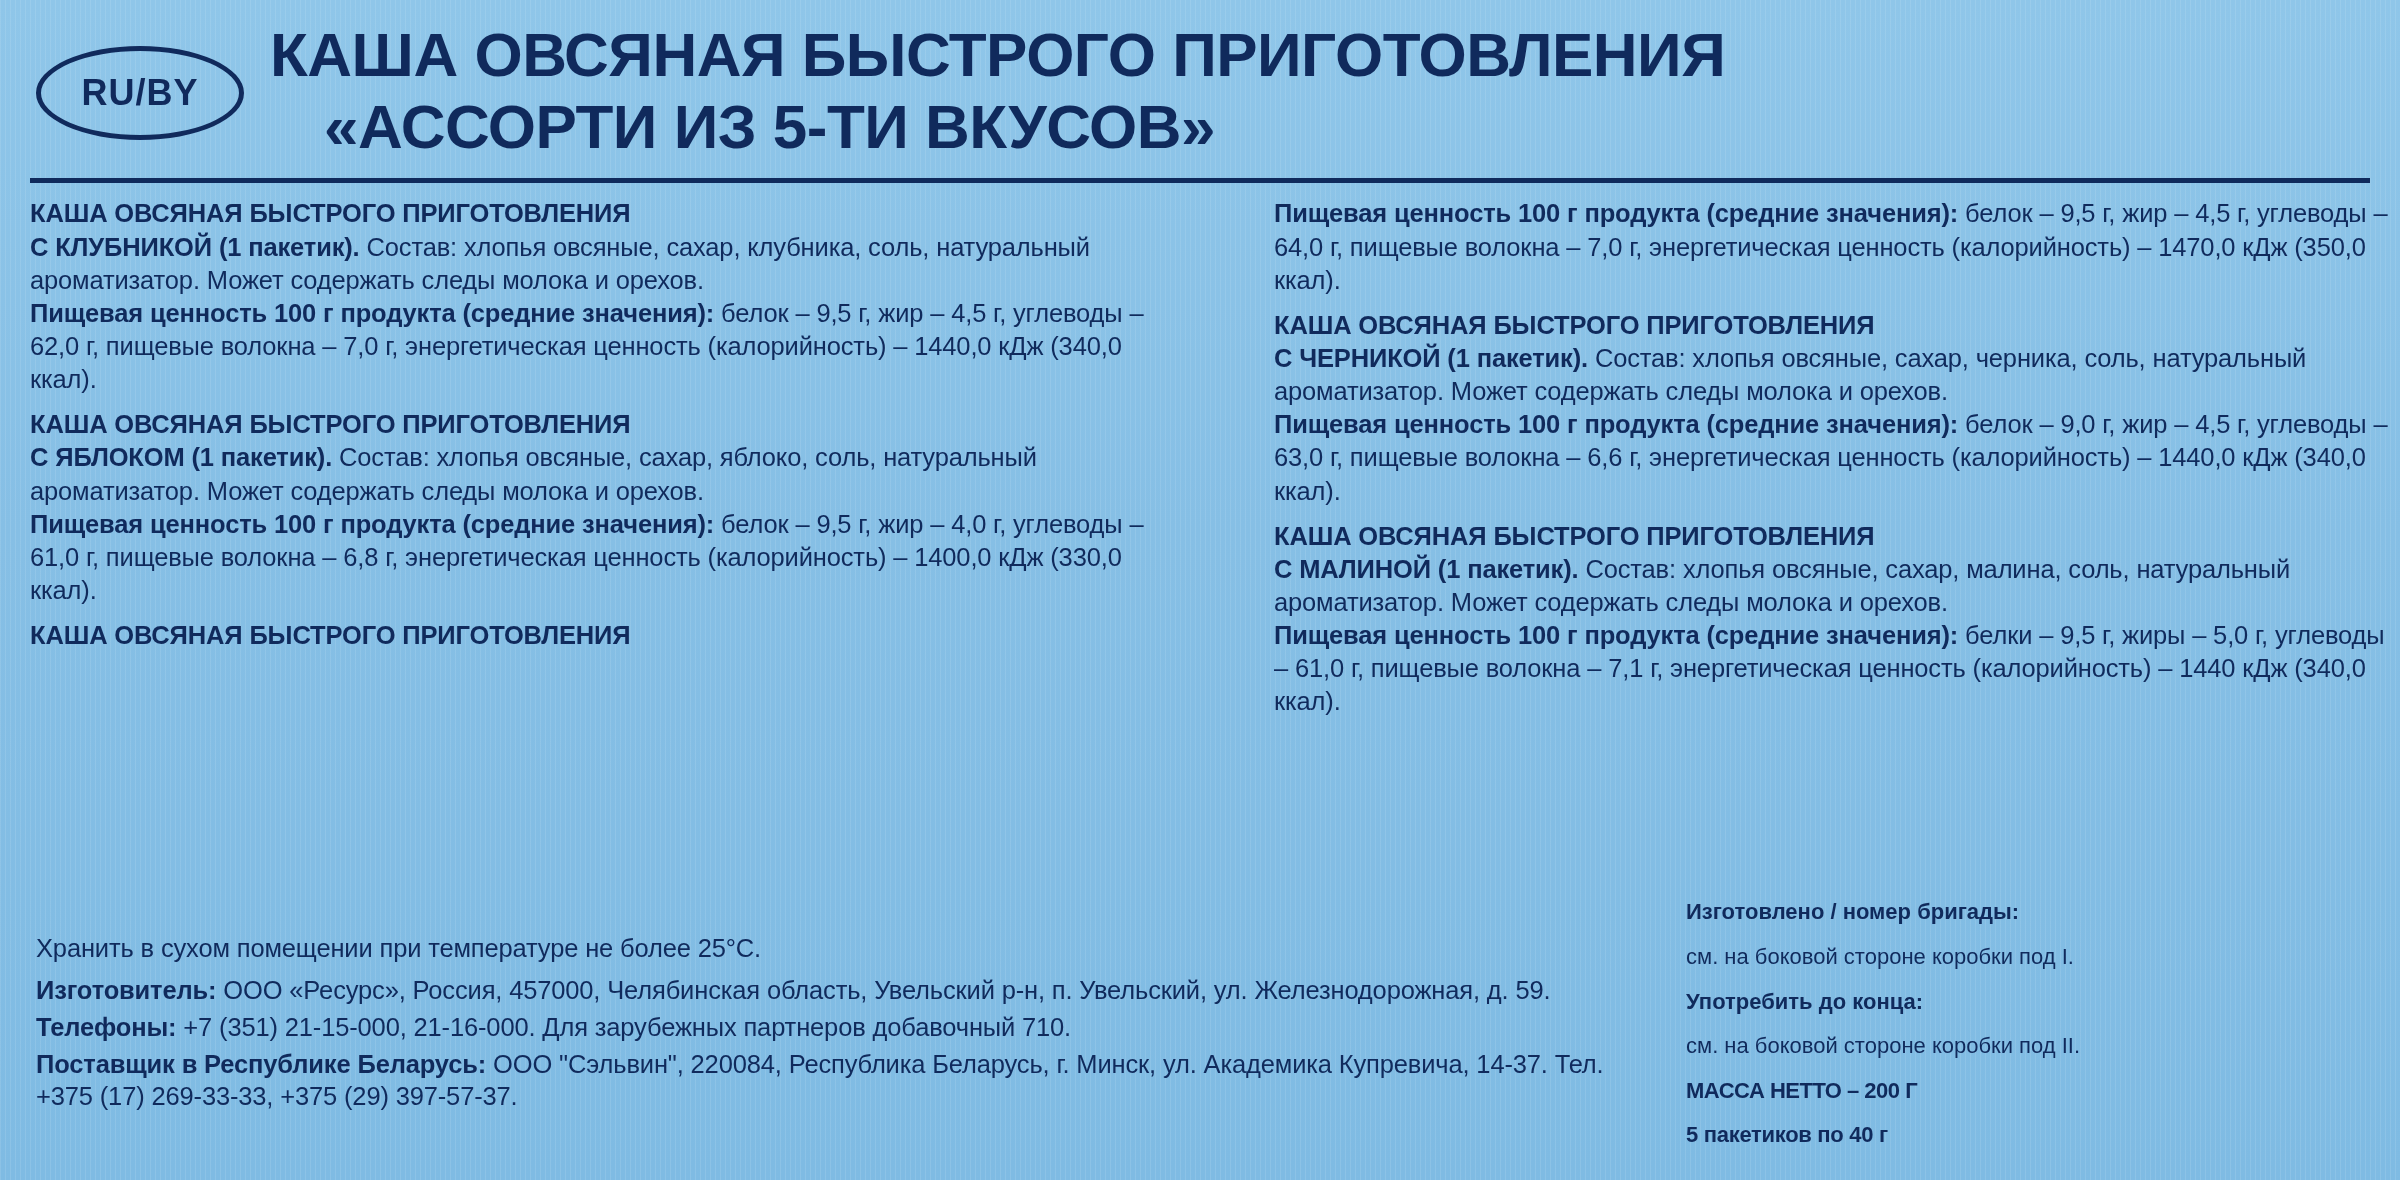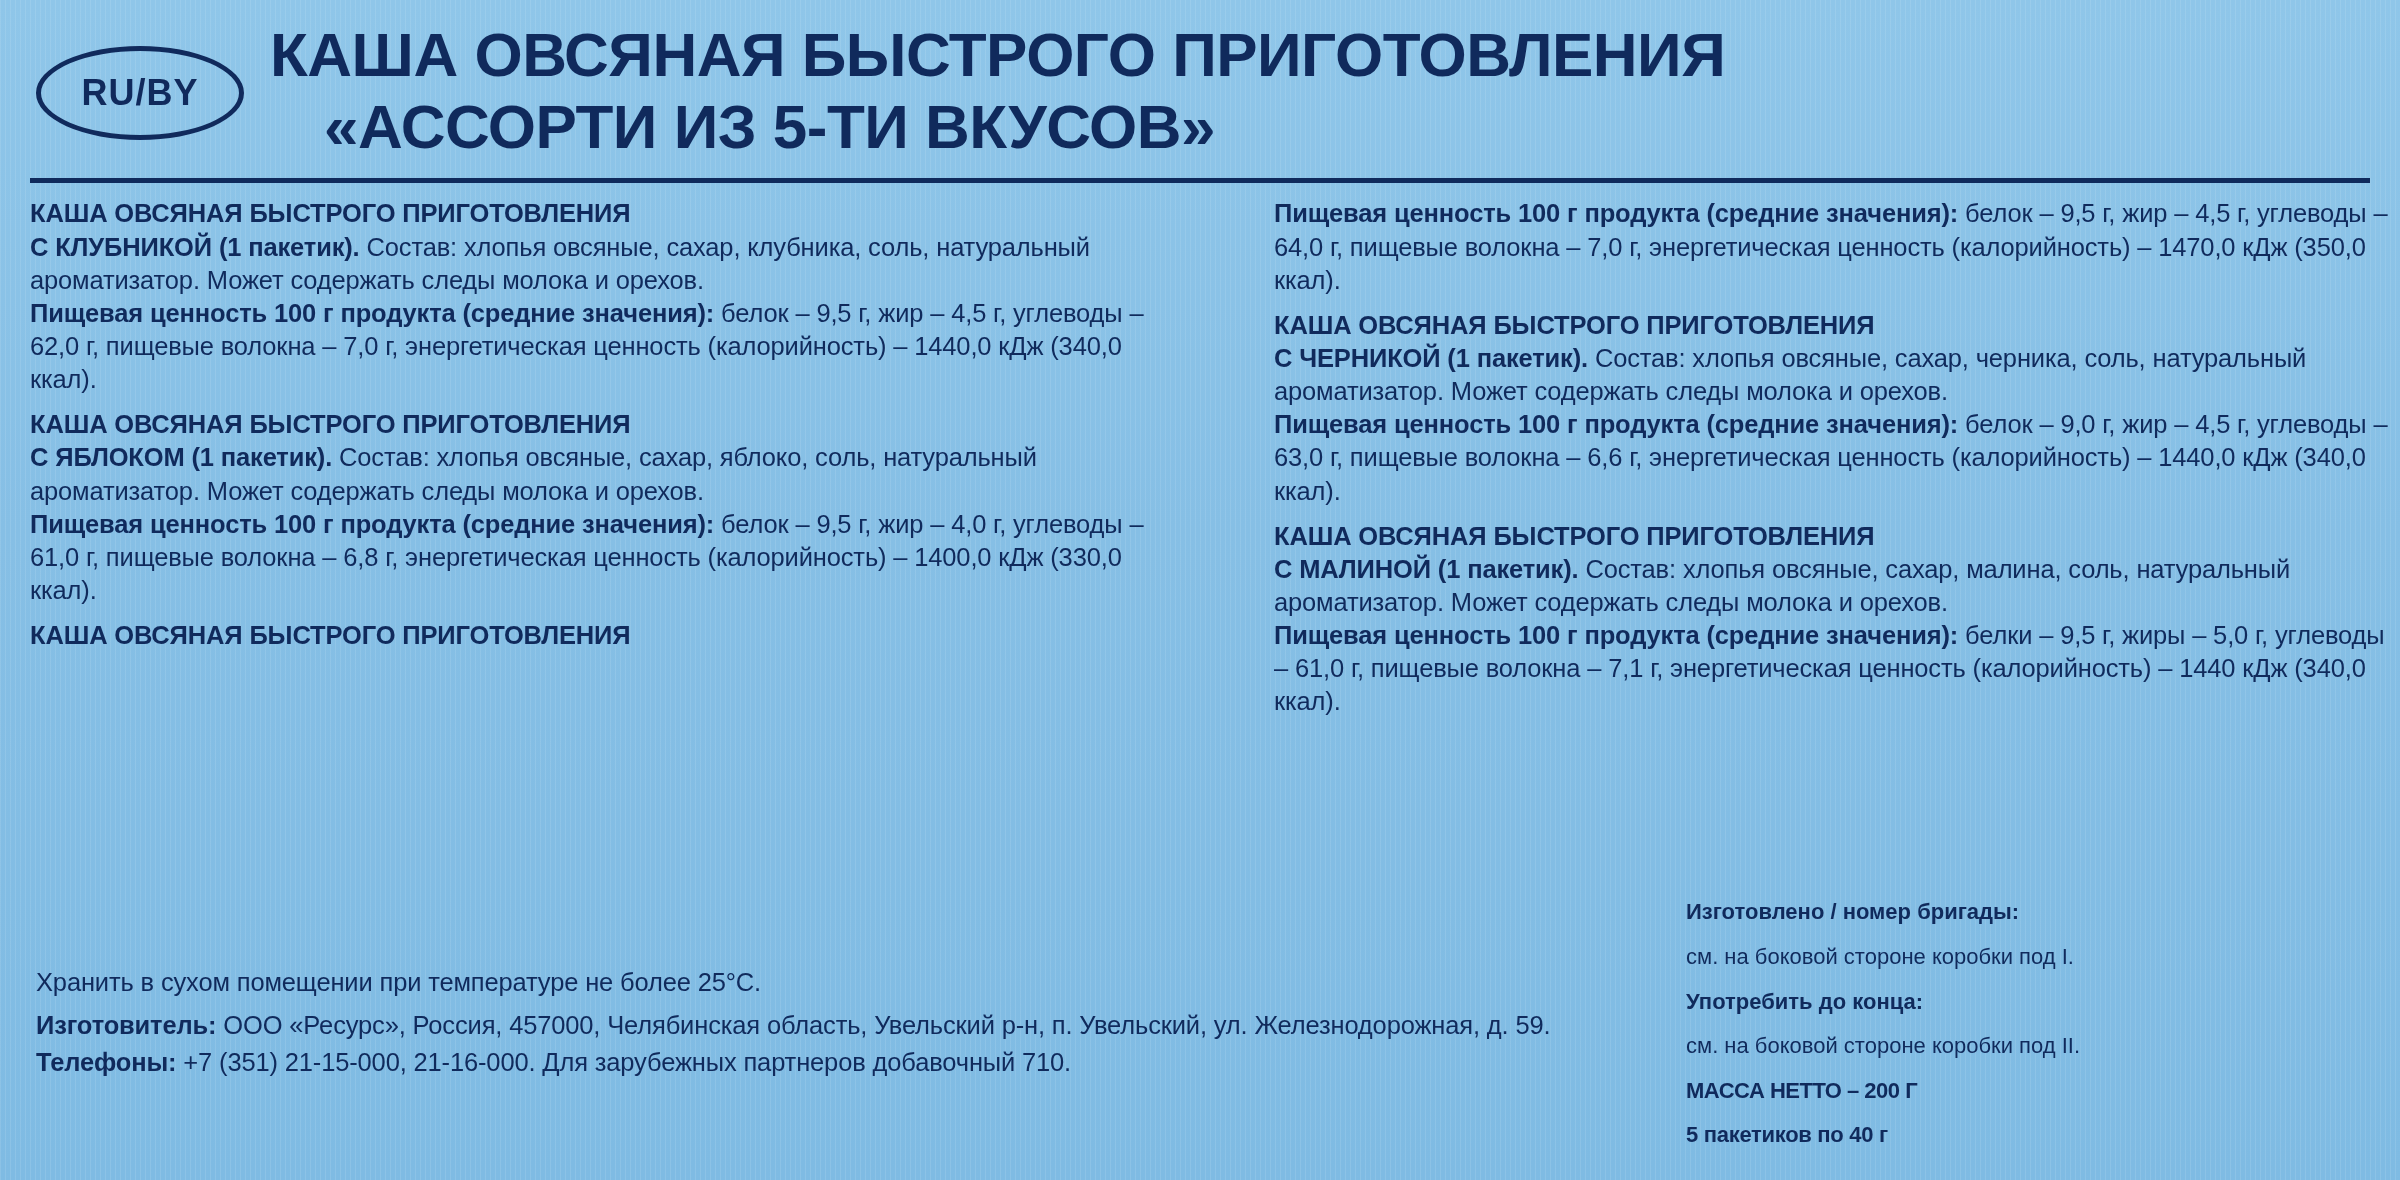--- a/index.html
+++ b/index.html
@@ -223,20 +223,21 @@
       </div>
 
     </div>
   </div>
 
   <div class="footer">
     <div class="footer-left">
       <p class="store">Хранить в сухом помещении при температуре не более 25°C.</p>
       <p><b>Изготовитель:</b><span> ООО «Ресурс», Россия, 457000, Челябинская область, Увельский р-н, п. Увельский, ул. Железнодорожная, д. 59.</span></p>
       <p><b>Телефоны:</b><span> +7 (351) 21-15-000, 21-16-000. Для зарубежных партнеров добавочный 710.</span></p>
+      <p><b>Поставщик в Республике Беларусь:</b><span> ООО "Сэльвин", 220084, Республика Беларусь, г. Минск, ул. Академика Купревича, 14-37. Тел. +375 (17) 269-33-33, +375 (29) 397-57-37.</span></p>
     </div>
     <div class="footer-right">
       <p class="fr-strong">Изготовлено / номер бригады:</p>
       <p>см. на боковой стороне коробки под I.</p>
       <p class="fr-strong">Употребить до конца:</p>
       <p>см. на боковой стороне коробки под II.</p>
       <p class="mass">МАССА НЕТТО – 200 Г</p>
       <p class="packs">5 пакетиков по 40 г</p>
     </div>
   </div>

